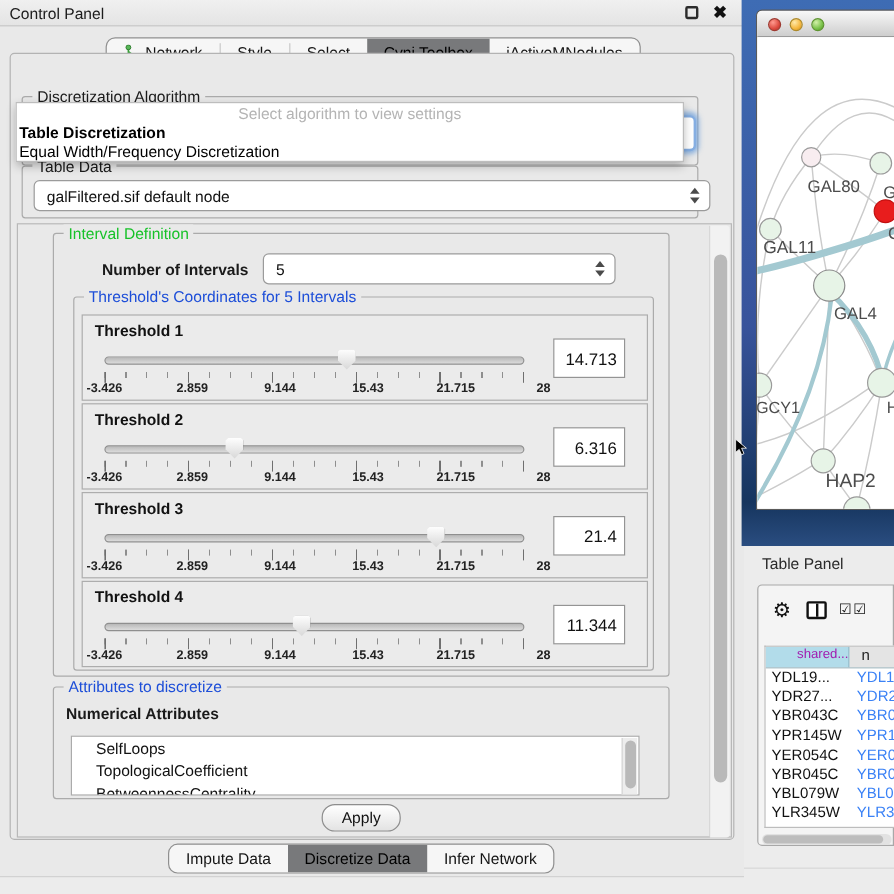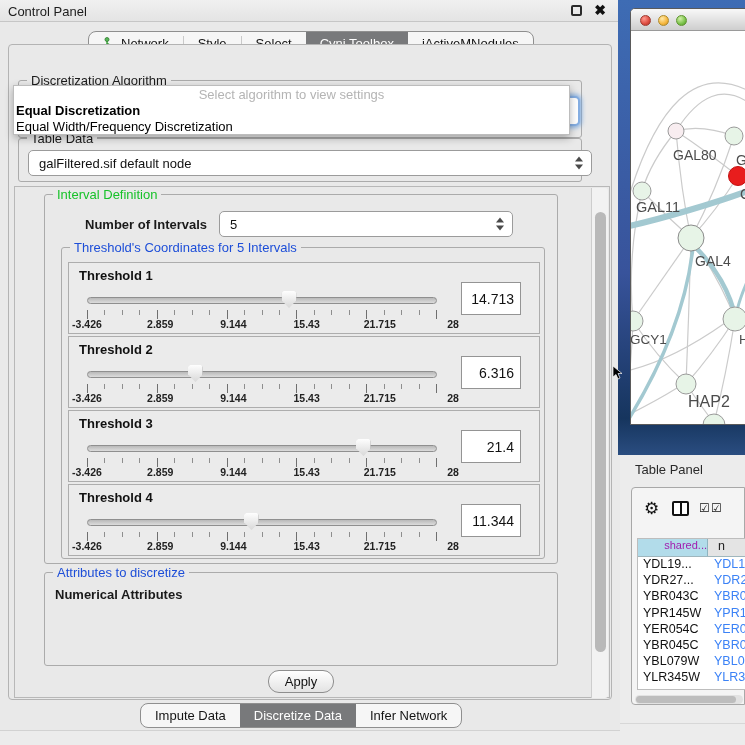--- a/index.html
+++ b/index.html
@@ -9,21 +9,21 @@
   
   .control-panel { position:absolute; left:0; top:0; width:620px; height:745px; background:#e9e9e9; }
   .cp-titlebar { position:absolute; left:0; top:0; width:620px; height:22px; background:linear-gradient(#f0f0f0,#e4e4e4); border-bottom:1px solid #c6c6c6; }
   .cp-title { position:absolute; left:8px; top:4px; font-size:13px; color:#1c1c1c; }
   .cp-float { position:absolute; right:38px; top:5px; width:11px; height:11px; border:2px solid #2b2b2b; border-radius:2px; }
   .cp-close { position:absolute; right:14px; top:2px; font-size:14px; font-weight:bold; color:#111; }
 
   
   .tabstrip { position:absolute; display:flex; background:#f6f6f6; border:1px solid #8f8f8f; border-radius:8px; overflow:hidden; height:25px; align-items:stretch; }
   .tabstrip .tab { display:flex; align-items:center; gap:5px; padding:0 14px; font-size:13px; color:#141414; background:transparent; white-space:nowrap; }
-  .tabstrip .tab.selected { background:#78797b; color:#ffffff; }
+  .tabstrip .tab.selected { background:#78797b; color:#000000; }
   .tabstrip .sep { width:1px; background:#c9c9c9; margin:4px 0; }
   .top-tabs { left:88px; top:31px; }
   .bottom-tabs { left:140px; top:703px; }
 
   .net-icon { width:13px; height:13px; display:inline-block; }
 
   
   .content-frame { position:absolute; left:8px; top:44px; width:604px; height:656px; border:1px solid #b3b3b3; border-radius:4px; background:#e9e9e9; }
 
   
@@ -155,21 +155,21 @@
   </div>
   <div class="combo focused" style="left:28px; top:96px; width:552px; height:30px; z-index:5;">
     <span class="stepper">
         <span class="up"></span>
         <span class="dn"></span>
       </span>
   </div>
 
   <div class="algo-popup">
     <div class="algo-placeholder">Select algorithm to view settings</div>
-    <div class="algo-opt1">Equal Discretization</div>
+    <div class="algo-opt1">Table Discretization</div>
     <div class="algo-opt2">Equal Width/Frequency Discretization</div>
   </div>
 
   <div class="groupbox" style="left:18px; top:138px; width:564px; height:44px;">
     <span class="group-label gl-black">Table Data</span>
   </div>
   <div class="combo" style="left:28px; top:150px; width:564px; height:26px;">
     <span>galFiltered.sif default node</span>
     <span class="stepper">
         <span class="up"></span>
@@ -280,20 +280,28 @@
           <span style="left:100%">28</span>
         </div>
         <div class="th-val">11.344</div>
       </div>
     </div>
   </div>
 
   <div class="groupbox" style="left:44px; top:572px; width:514px; height:94px;">
     <span class="group-label gl-blue">Attributes to discretize</span>
     <span style="position:absolute; left:10px; top:14px; font-weight:bold;">Numerical Attributes</span>
+    <div class="attr-list">
+      <div class="item">SelfLoops</div>
+      <div class="item">TopologicalCoefficient</div>
+      <div class="item">BetweennessCentrality</div>
+      <div class="attr-scroll">
+          <div class="thumb"></div>
+        </div>
+    </div>
   </div>
 
   <div class="apply-btn">Apply</div>
 
   <div class="tabstrip bottom-tabs">
     <div class="tab">
         <span>Impute Data</span>
       </div>
     <div class="tab selected">
         <span>Discretize Data</span>

